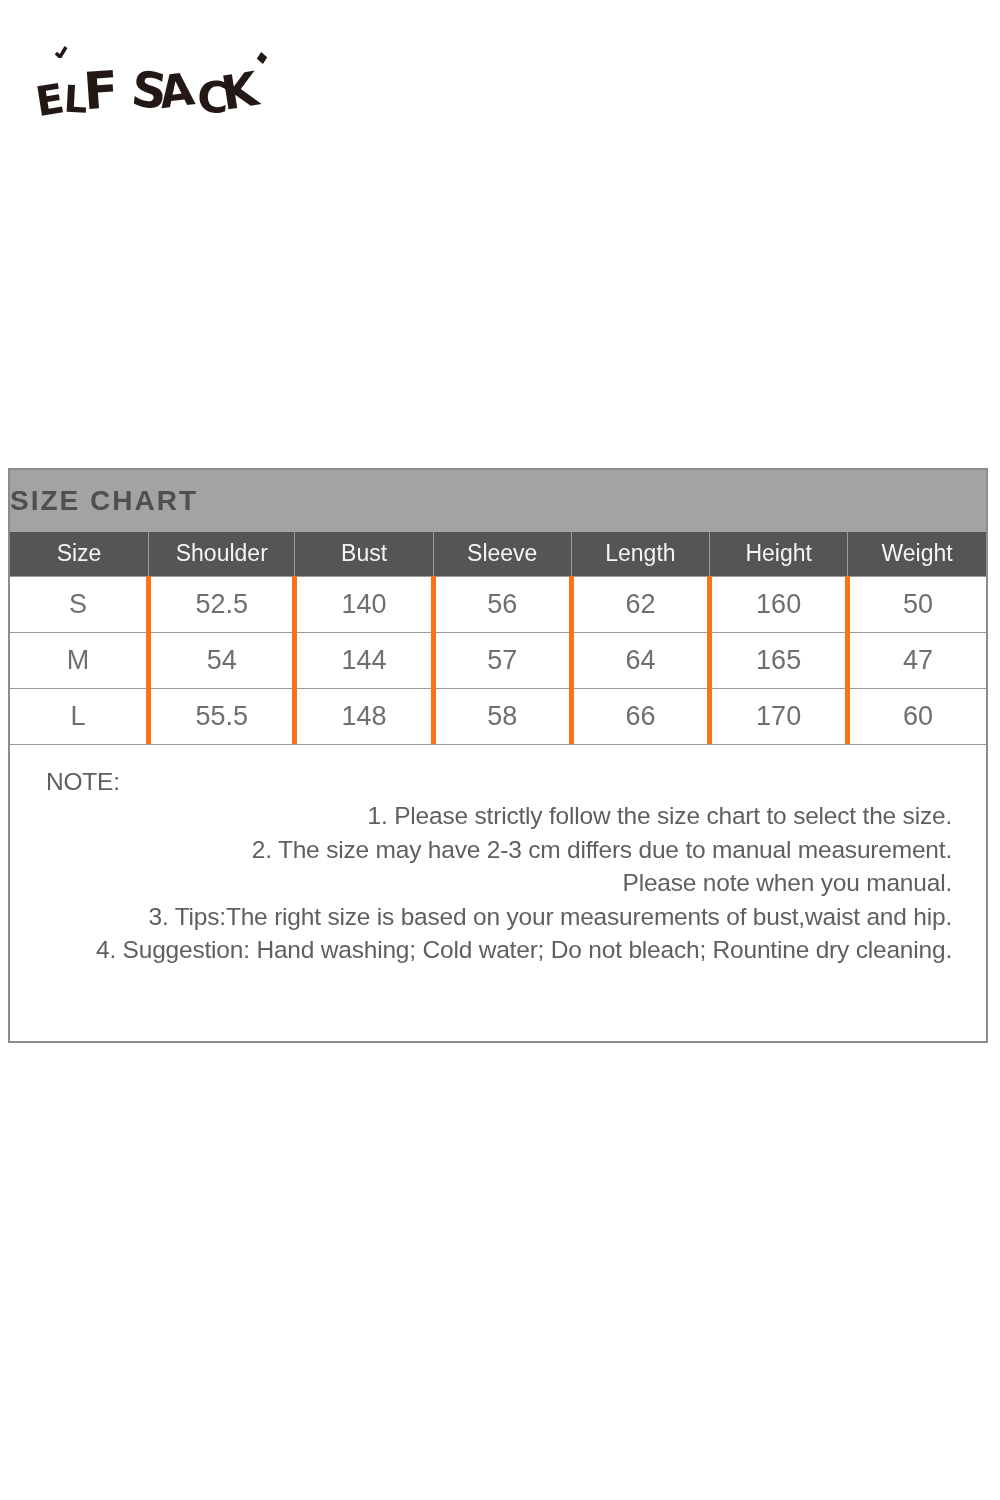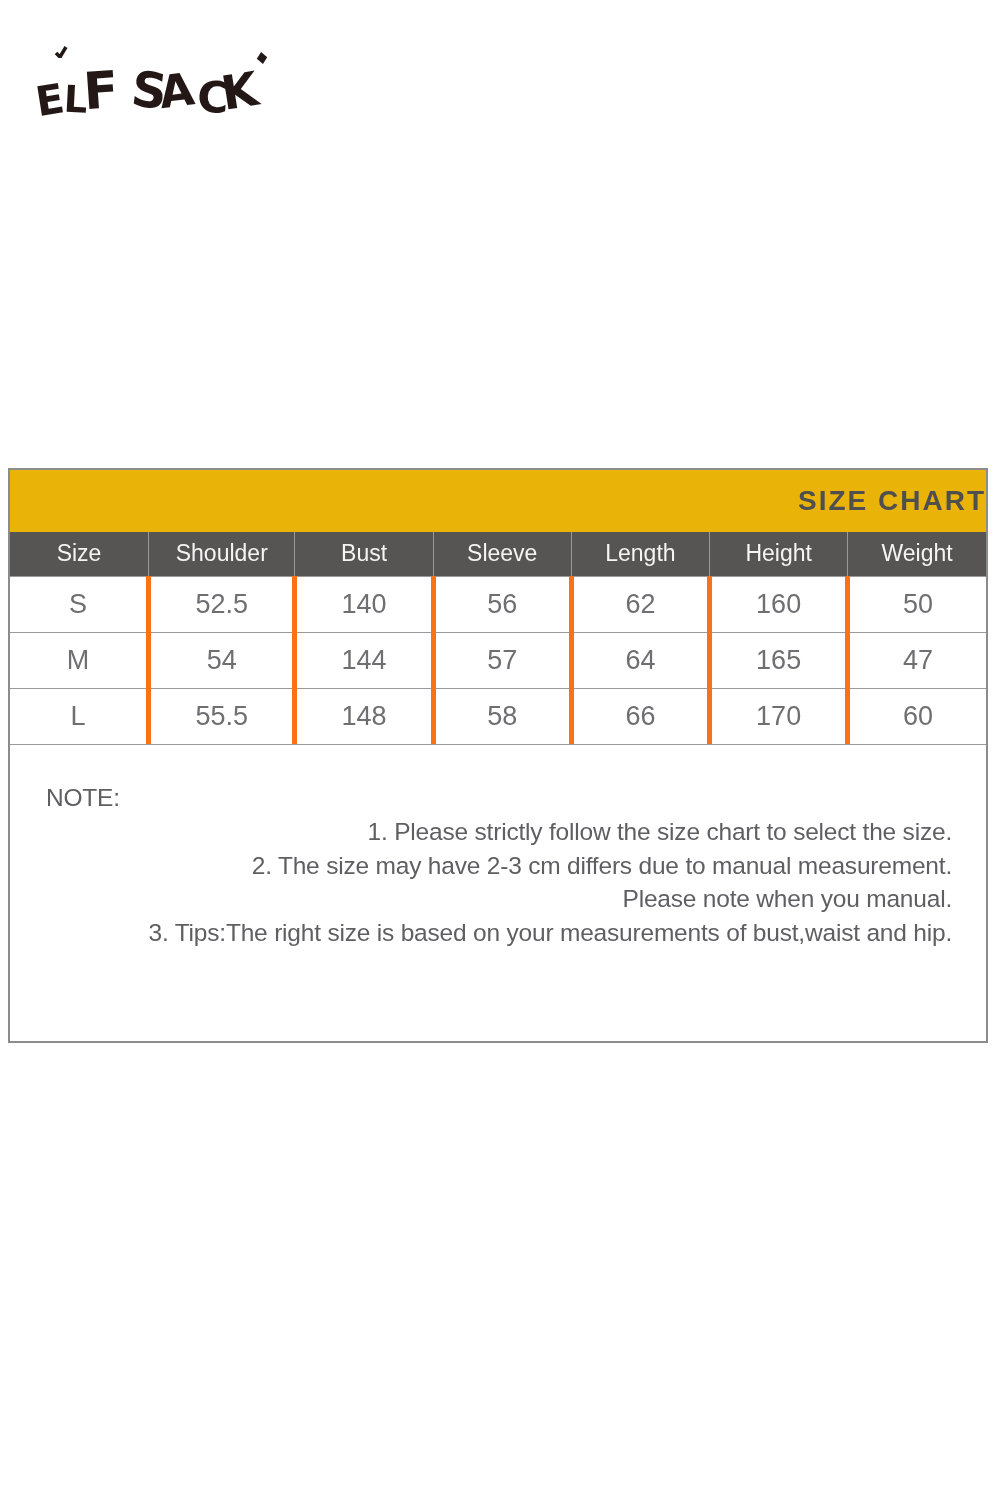--- a/index.html
+++ b/index.html
@@ -45,22 +45,22 @@
 
   
   .panel {
     position:absolute; left:8px; top:468px;
     width:980px; height:575px;
     border:2px solid #8c8c8c;
     background:#ffffff;
   }
   .panel-title {
     height:62px; line-height:62px;
-    background:#eab308;
-    text-align:right;
+    background:#a3a3a3;
+    text-align:left;
     font-size:28px; font-weight:bold;
     letter-spacing:2px;
     color:#4f4f4f;
   }
   table.size-table {
     width:100%;
     border-collapse:collapse;
     table-layout:fixed;
     text-align:center;
   }
@@ -82,21 +82,21 @@
     background:#ffffff;
   }
   .size-table td:first-child { border-left:none; }
   .col-size { width:14.2%; }
   .col-shoulder { width:15%; }
   .col-rest { width:14.16%; }
 
   
   .notes {
     border-top:1px solid #9a9a9a;
-    padding:36px 34px 0 36px;
+    padding:20px 34px 0 36px;
     font-size:24.5px;
     color:#5f5f63;
     letter-spacing:-0.2px;
   }
   .note-heading { line-height:34px; }
   .note-line { line-height:33.5px; white-space:nowrap;text-align:right; }
   .note-line.indent { padding-left:27px; }
 </style>
 </head>
 <body>
@@ -173,16 +173,17 @@
         </tr>
       </tbody>
     </table>
 
     <div class="notes">
       <div class="note-heading">NOTE:</div>
       <div class="note-line">1. Please strictly follow the size chart to select the size.</div>
       <div class="note-line">2. The size may have 2-3 cm differs due to manual measurement.</div>
       <div class="note-line indent">Please note when you manual.</div>
       <div class="note-line">3. Tips:The right size is based on your measurements of bust,waist and hip.</div>
+      <div class="note-line">4. Suggestion: Hand washing; Cold water; Do not bleach; Rountine dry cleaning.</div>
     </div>
 
   </section>
 </div>
 
 </body></html>

